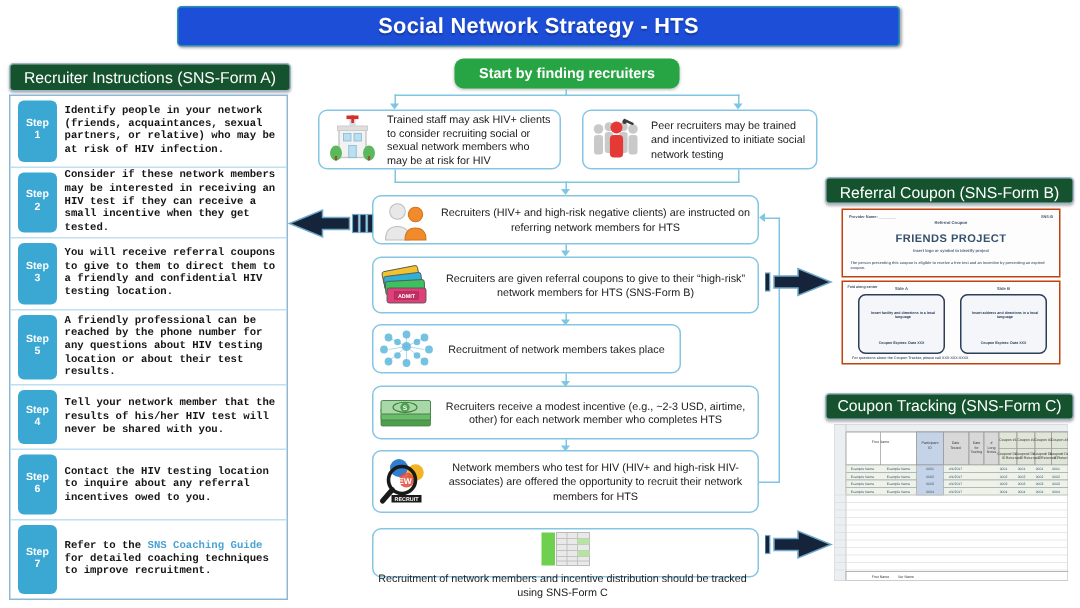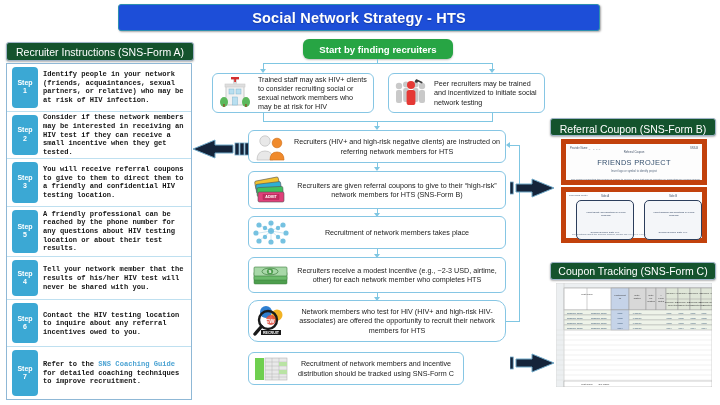--- a/index.html
+++ b/index.html
@@ -143,24 +143,25 @@
     background: #ffffff;
   }
   #tracking-header { left: 550px; top: 262px; width: 164px; height: 16px; position: absolute; }
   #tracking-img {
     position: absolute; left: 556px; top: 283px; width: 156px; height: 104px;
     background: #ffffff;
   }
 
   
   .coupon-card {
-    border: 5px solid #c2410c;
+    border: 1px solid #c2410c;
     background: #fdfdfd;
     position: absolute;
     box-sizing: border-box;
+    font-weight: bold;
   }
   .coupon-title {
     position: absolute; width: 100%; text-align: center;
     font-size: 7.4px; color: #35506e; letter-spacing: .3px;
   }
   .sub-coupon {
     position: absolute;
     border: 1px solid #2c3e5c;
     border-radius: 5px;
     background: #f4f6f9;
@@ -328,21 +329,21 @@
       </g>
       <rect x="11" y="19.5" width="16" height="5" fill="#c22f60" stroke="#a02550" stroke-width=".4"></rect>
       <text x="19" y="23.4" font-size="3.6" fill="#ffffff" text-anchor="middle" font-family="Liberation Sans, sans-serif" font-weight="bold">ADMIT</text>
     </svg>
   </div>
   <div class="flow-text">Recruiters are given referral coupons to give to their “high-risk” network members for HTS (SNS-Form B)</div>
 </div>
 <div class="abs conn conn-v" style="left:377px; top:209px; height:5px;"></div>
 <div class="abs arrowhead-down" style="left:374px; top:213px;"></div>
 
-<div class="flow-box" style="left:248px; top:216px; width:258px; height:33px;">
+<div class="flow-box" style="left:248px; top:216px; width:206px; height:33px;">
   <div class="flow-icon">
     <svg width="40" height="28" viewBox="0 0 40 28">
       <g stroke="#9fcfe4" stroke-width=".5" fill="none">
         <path d="M8 6 L20 12 L32 6 M8 14 L20 12 L32 14 M8 22 L20 12 L32 22 M20 4 L20 12 L20 22"></path>
       </g>
       <g fill="#5fb8dc" opacity=".85">
         <circle cx="8" cy="6" r="2.6"></circle>
           <circle cx="20" cy="4" r="2.6"></circle>
           <circle cx="32" cy="6" r="2.6"></circle>
         <circle cx="5" cy="14" r="2.6"></circle>
@@ -372,42 +373,42 @@
       <ellipse cx="19" cy="9.5" rx="8" ry="3.4" fill="none" stroke="#3b7d3b" stroke-width=".7"></ellipse>
       <circle cx="19" cy="9.5" r="3.1" fill="#4e9e4e"></circle>
       <text x="19" y="11.2" font-size="4.4" fill="#ffffff" text-anchor="middle" font-family="Liberation Sans, sans-serif" font-weight="bold">S</text>
     </svg>
   </div>
   <div class="flow-text">Recruiters receive a modest incentive (e.g., ~2-3 USD, airtime, other) for each network member who completes HTS</div>
 </div>
 <div class="abs conn conn-v" style="left:377px; top:293px; height:5px;"></div>
 <div class="abs arrowhead-down" style="left:374px; top:297px;"></div>
 
-<div class="flow-box" style="left:248px; top:300px; width:258px; height:42px;border-radius:10px;">
+<div class="flow-box" style="left:248px; top:300px; width:258px; height:42px;">
   <div class="flow-icon">
     <svg width="42" height="34" viewBox="0 0 42 34">
       <circle cx="16" cy="8" r="6" fill="#2f7fd0"></circle>
       <circle cx="27" cy="11" r="5.5" fill="#f2b324"></circle>
       <circle cx="21" cy="16" r="5" fill="#e04a3a" opacity=".85"></circle>
       <circle cx="18" cy="16" r="9" fill="none" stroke="#1a1a1a" stroke-width="2.4"></circle>
       <line x1="11.5" y1="22.5" x2="5" y2="30" stroke="#1a1a1a" stroke-width="3.4" stroke-linecap="round"></line>
       <text x="18" y="18.5" font-size="5.6" fill="#ffffff" text-anchor="middle" font-family="Liberation Sans, sans-serif" font-weight="bold">NEW</text>
       <rect x="11" y="26" width="20" height="5" fill="#1a1a1a"></rect>
       <text x="21" y="30" font-size="3.6" fill="#ffffff" text-anchor="middle" font-family="Liberation Sans, sans-serif" font-weight="bold">RECRUIT</text>
     </svg>
   </div>
   <div class="flow-text">Network members who test for HIV (HIV+ and high-risk HIV- associates) are offered the opportunity to recruit their network members for HTS</div>
 </div>
 
 <div class="abs conn conn-h" style="left:506px; top:321px; width:14px;"></div>
 <div class="abs conn conn-v" style="left:519px; top:145px; height:177px;"></div>
 <div class="abs conn conn-h" style="left:510px; top:145px; width:10px;"></div>
 <div class="abs" style="left:506px; top:142px; width:0; height:0; border-top:3px solid transparent; border-bottom:3px solid transparent; border-right:4.2px solid #7FC6E2;"></div>
 
-<div class="flow-box" style="left:248px; top:352px; width:216px; height:33px;">
+<div class="flow-box" style="left:248px; top:352px; width:258px; height:33px;flex-direction:column;">
   <div class="flow-icon">
     <svg width="38" height="26" viewBox="0 0 38 26">
       <rect x="3" y="2" width="9" height="22" fill="#6fcf4f"></rect>
       <rect x="13" y="2" width="22" height="22" fill="#e9e9e9" stroke="#b5b5b5" stroke-width=".6"></rect>
       <g stroke="#b5b5b5" stroke-width=".5">
         <line x1="13" y1="6" x2="35" y2="6"></line>
           <line x1="13" y1="10" x2="35" y2="10"></line>
         <line x1="13" y1="14" x2="35" y2="14"></line>
           <line x1="13" y1="18" x2="35" y2="18"></line>
         <line x1="13" y1="21" x2="35" y2="21"></line>

